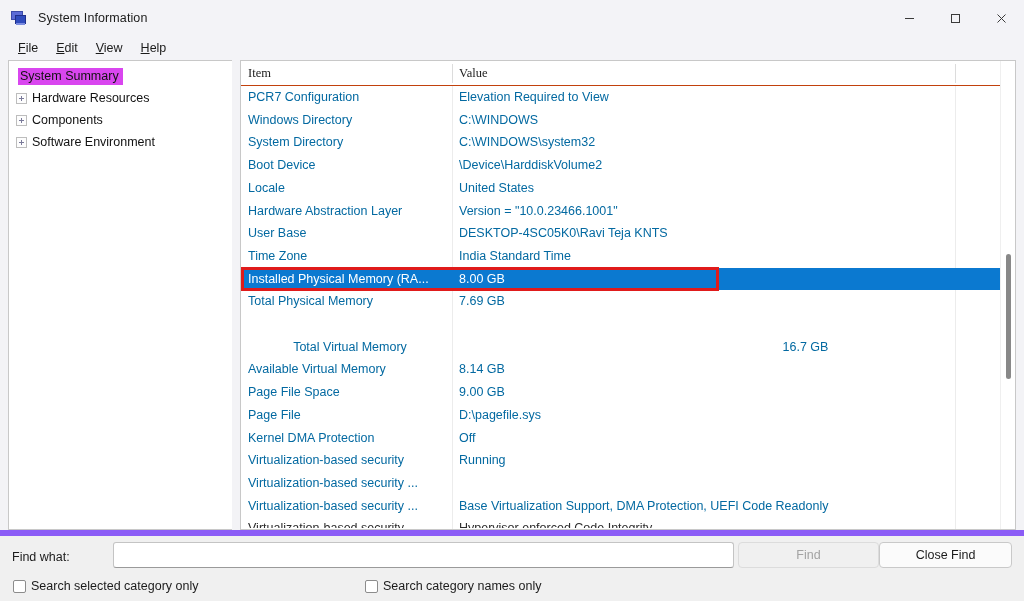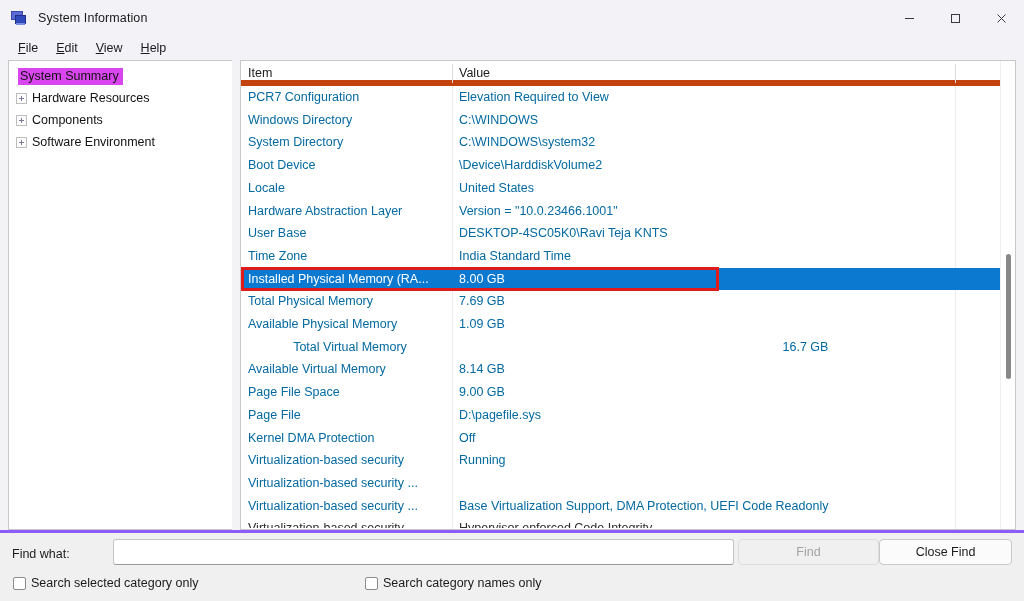--- a/index.html
+++ b/index.html
@@ -153,22 +153,23 @@
     display: flex;
     flex-direction: column;
     position: relative;
     overflow: hidden;
     min-width: 0;
   }
   .list-header {
     height: 25px;
     flex: 0 0 25px;
     background: #ffffff;
-    border-bottom: 6px solid #c2410c;
-    position: relative;
+    border-bottom: 1px solid #c2410c;
+    position: relative;
+    font-family: Liberation Serif, serif;
   }
   .hcell {
     position: absolute;
     top: 0;
     height: 25px;
     line-height: 25px;
     font-size: 12.5px;
     color: #1b1b1b;
     padding-left: 7px;
     white-space: nowrap;
@@ -250,21 +251,21 @@
     width: 5px;
     border-radius: 3px;
     background: #888888;
   }
 
   
   .findbar {
     flex: 0 0 71px;
     height: 71px;
     background: #f0f0f0;
-    border-top: 3px solid #8b5cf6;
+    border-top: 6px solid #8b5cf6;
     position: relative;
   }
   .find-input {
     position: absolute;
     background: #ffffff;
     border: 1px solid #c4c4c4;
     border-bottom: 1.5px solid #9a9a9a;
     border-radius: 3px;
     font-family: "Liberation Sans", sans-serif;
     font-size: 12.5px;
@@ -414,24 +415,20 @@
           <div class="row selected" style="position: absolute; left: 0px; right: 0px; top: 181.6px;">
             <div class="sel-full" style="top: 0px;"></div>
             <div class="c-item">Installed Physical Memory (RA...</div>
             <div class="c-value">8.00 GB</div>
           </div>
           <div class="annot-rect" style="left: 0px; top: 180.6px; width: 478px; height: 24.7px; border-color: rgb(224, 27, 27);"></div>
           <div class="row" style="position: absolute; left: 0px; right: 0px; top: 204.3px;">
             <div class="c-item">Total Physical Memory</div>
             <div class="c-value">7.69 GB</div>
           </div>
-          <div class="row" style="position: absolute; left: 0px; right: 0px; top: 227px;">
-            <div class="c-item">Available Physical Memory</div>
-            <div class="c-value">1.09 GB</div>
-          </div>
           <div class="row" style="position: absolute; left: 0px; right: 0px; top: 249.7px; text-align: center;">
             <div class="c-item">Total Virtual Memory</div>
             <div class="c-value">16.7 GB</div>
           </div>
           <div class="row" style="position: absolute; left: 0px; right: 0px; top: 272.4px;">
             <div class="c-item">Available Virtual Memory</div>
             <div class="c-value">8.14 GB</div>
           </div>
           <div class="row" style="position: absolute; left: 0px; right: 0px; top: 295.1px;">
             <div class="c-item">Page File Space</div>

